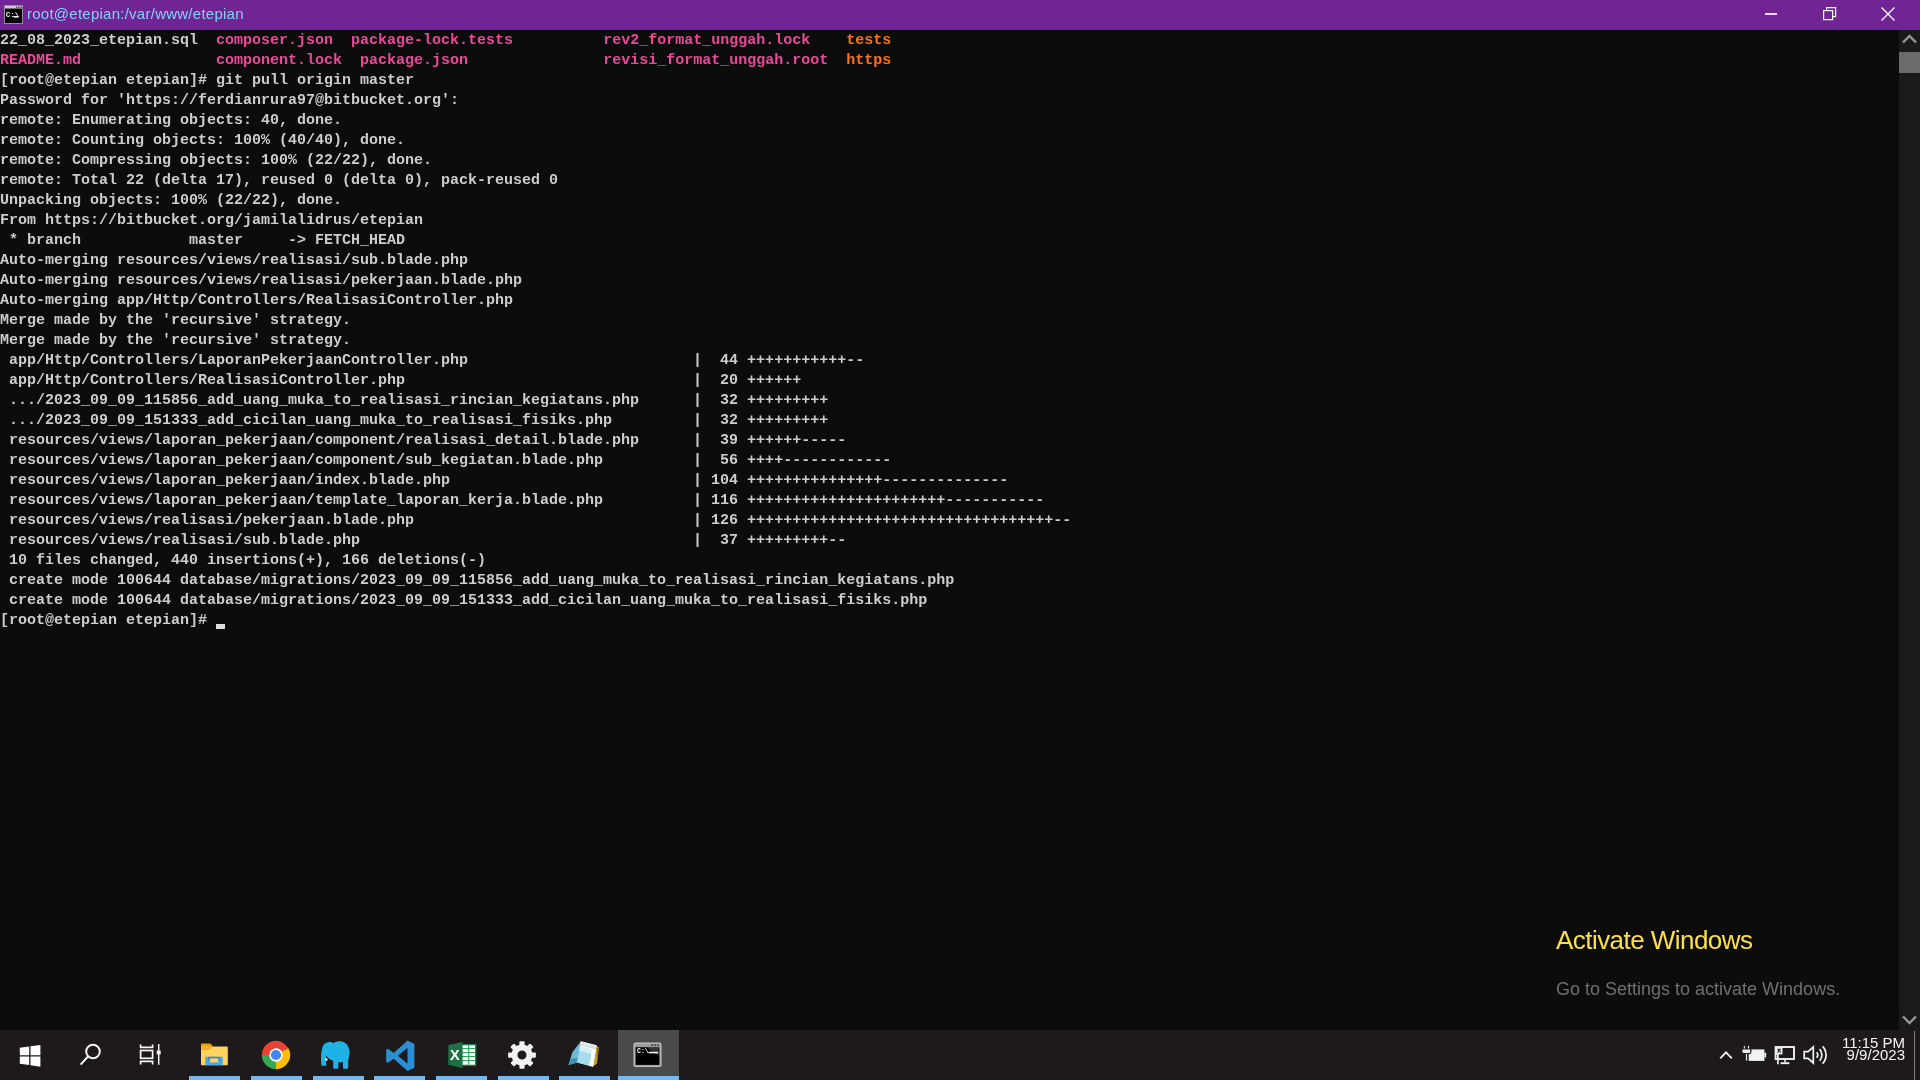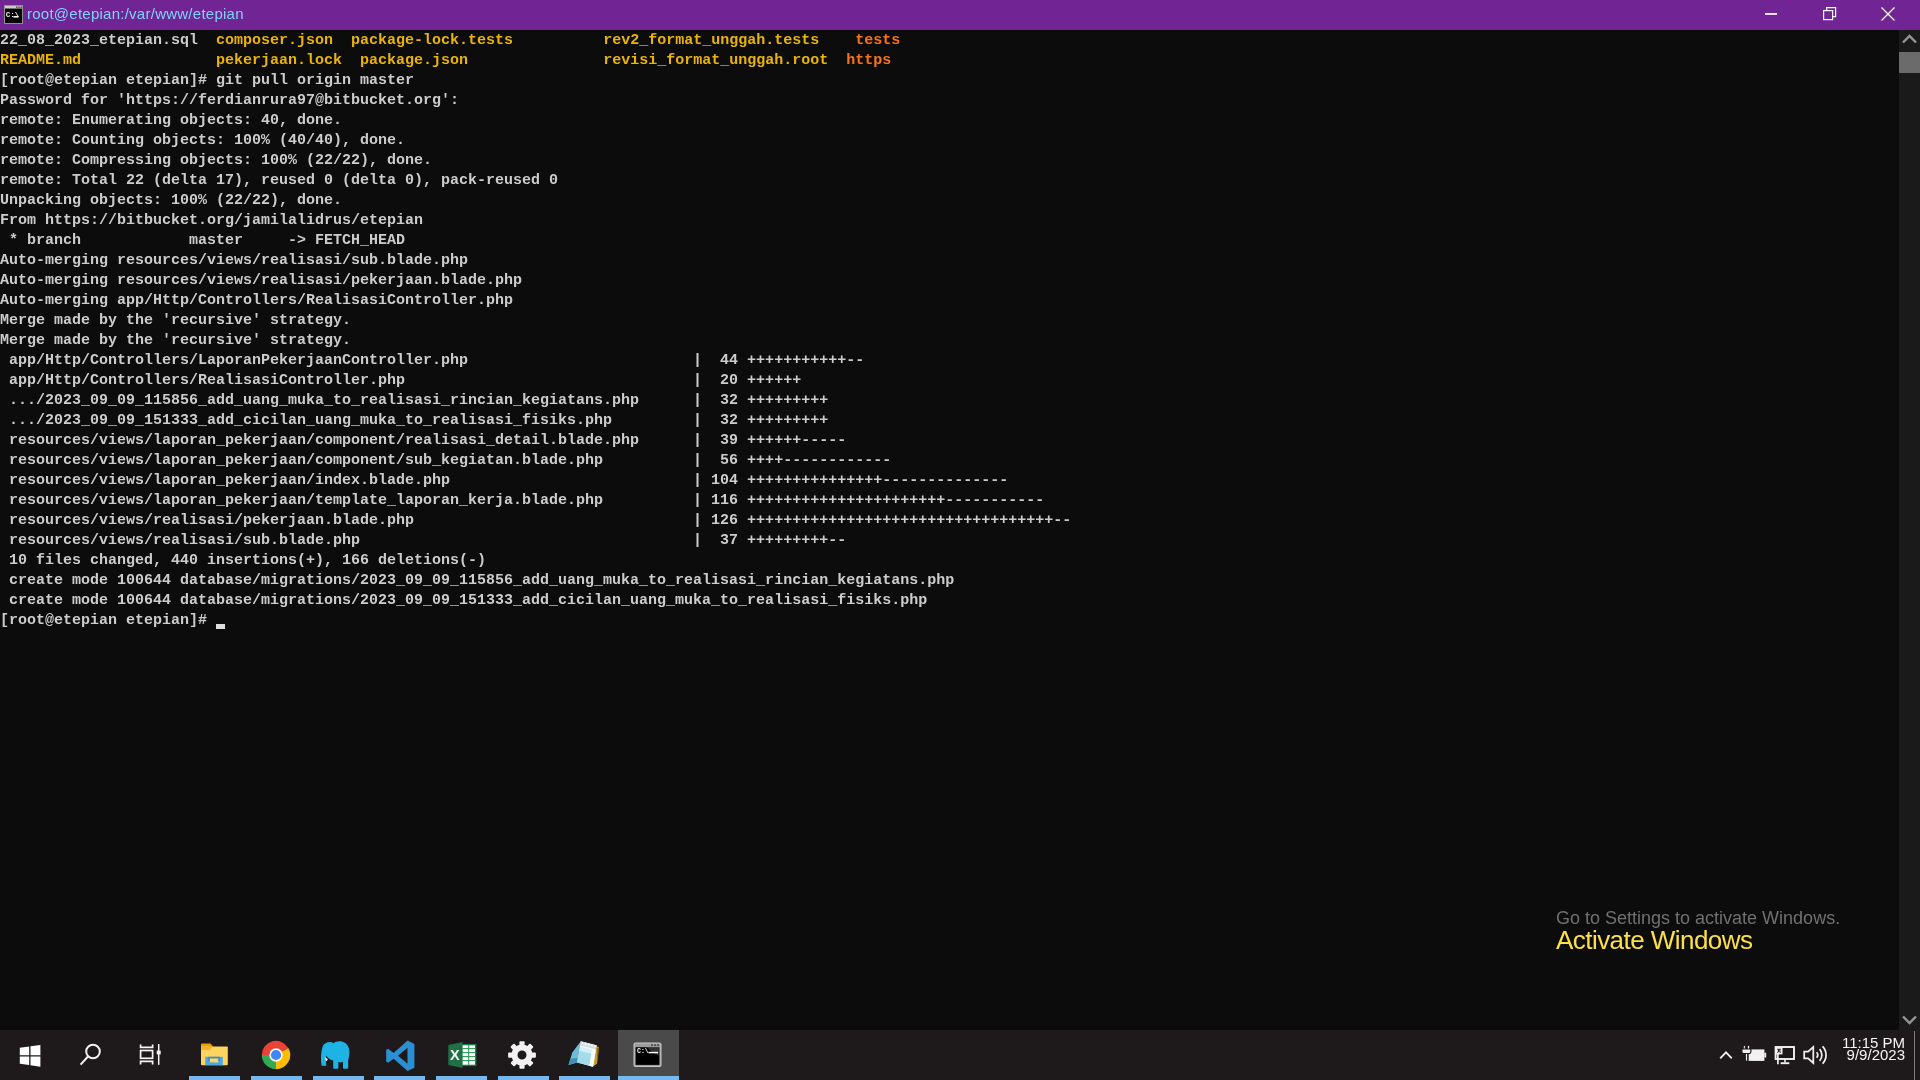--- a/index.html
+++ b/index.html
@@ -1,31 +1,31 @@
 <!DOCTYPE html>
 <html><head>
 <meta charset="utf-8">
 <style>
 * { margin:0; padding:0; box-sizing:border-box; }
 html,body { width:1920px; height:1080px; overflow:hidden; background:#0c0c0c; }
 #titlebar { position:absolute; left:0; top:0; width:1920px; height:30px; background:#712494; }
 #titletext { position:absolute; left:27px; top:5px; font:15px "Liberation Sans", sans-serif; color:#7dd3fc; letter-spacing:0.25px; }
 #term { position:absolute; left:0; top:30.7px; font:bold 15px/20px "Liberation Mono", monospace; color:#cccccc; white-space:pre; letter-spacing:0; }
 #term i { font-style:normal; }
-#term i.g { color:#eab308; }
+#term i.g { color:#ec4899; }
 #term i.b { color:#f97316; }
 #cursor { position:absolute; left:215.9px; top:623.6px; width:9px; height:5.9px; background:#dedede; }
 #scrollbar { position:absolute; left:1899px; top:30px; width:21px; height:1000px; background:#1a1a1a; }
 #thumb { position:absolute; left:1899px; top:52px; width:21px; height:21px; background:#6b6b6b; }
 #taskbar { position:absolute; left:0; top:1030px; width:1920px; height:50px; background:#1e1a1b; }
 #activebtn { position:absolute; left:618px; top:1030px; width:61px; height:50px; background:#4a4a4a; }
 .bar { position:absolute; top:1076px; height:4px; width:51px; background:#76b9ed; }
 #actbar { position:absolute; top:1076px; height:4px; background:#76b9ed; left:618px; width:61px; }
 #aw1 { position:absolute; left:1556px; top:925px; font:26px "Liberation Sans", sans-serif; color:#fde047; letter-spacing:-0.55px; }
-#aw2 { position:absolute; left:1556px; top:908px; font:18px "Liberation Sans", sans-serif; color:#707070; }
+#aw2 { position:absolute; left:1556px; top:979px; font:18px "Liberation Sans", sans-serif; color:#707070; }
 #clock { position:absolute; right:15px; top:1036.5px; font:15px "Liberation Sans", sans-serif; color:#f5f5f5; text-align:right; line-height:12px;}
 #clock .t { display:block; }
 #deskline { position:absolute; left:1914px; top:1030.5px; width:1.2px; height:49.5px; background:#7d7d7d; }
 svg { position:absolute; }
 </style>
 </head>
 <body>
 <div id="titlebar"></div>
 <svg id="ticon" style="left:4px;top:5px" width="19" height="19" viewBox="0 0 19 19">
   <rect x="0" y="0" width="19" height="19" fill="#8f8f8f"></rect>
@@ -42,22 +42,22 @@
   <rect x="5" y="13.1" width="12" height="1.7" fill="#ffffff"></rect>
   <g fill="none" stroke="#ffffff" stroke-width="1.2">
     <rect x="63.6" y="10.6" width="9" height="9"></rect>
     <path d="M 66.6 10.6 L 66.6 7.6 L 75.6 7.6 L 75.6 16.6 L 72.6 16.6"></path>
   </g>
   <g stroke="#ffffff" stroke-width="1.3">
     <line x1="121.5" y1="7.5" x2="134.5" y2="20.5"></line>
     <line x1="134.5" y1="7.5" x2="121.5" y2="20.5"></line>
   </g>
 </svg>
-<pre id="term">22_08_2023_etepian.sql  <i class="g">composer.json</i>  <i class="g">package-lock.tests</i>          <i class="g">rev2_format_unggah.tests</i>    <i class="b">tests</i>
-<i class="g">README.md</i>               <i class="g">pekerjaan.lock</i>  <i class="g">package.json</i>               <i class="g">revisi_format_unggah.root</i>  <i class="b">https</i>
+<pre id="term">22_08_2023_etepian.sql  <i class="g">composer.json</i>  <i class="g">package-lock.tests</i>          <i class="g">rev2_format_unggah.lock</i>    <i class="b">tests</i>
+<i class="g">README.md</i>               <i class="g">component.lock</i>  <i class="g">package.json</i>               <i class="g">revisi_format_unggah.root</i>  <i class="b">https</i>
 [root@etepian etepian]# git pull origin master
 Password for 'https://ferdianrura97@bitbucket.org':
 remote: Enumerating objects: 40, done.
 remote: Counting objects: 100% (40/40), done.
 remote: Compressing objects: 100% (22/22), done.
 remote: Total 22 (delta 17), reused 0 (delta 0), pack-reused 0
 Unpacking objects: 100% (22/22), done.
 From https://bitbucket.org/jamilalidrus/etepian
  * branch            master     -&gt; FETCH_HEAD
 Auto-merging resources/views/realisasi/sub.blade.php

